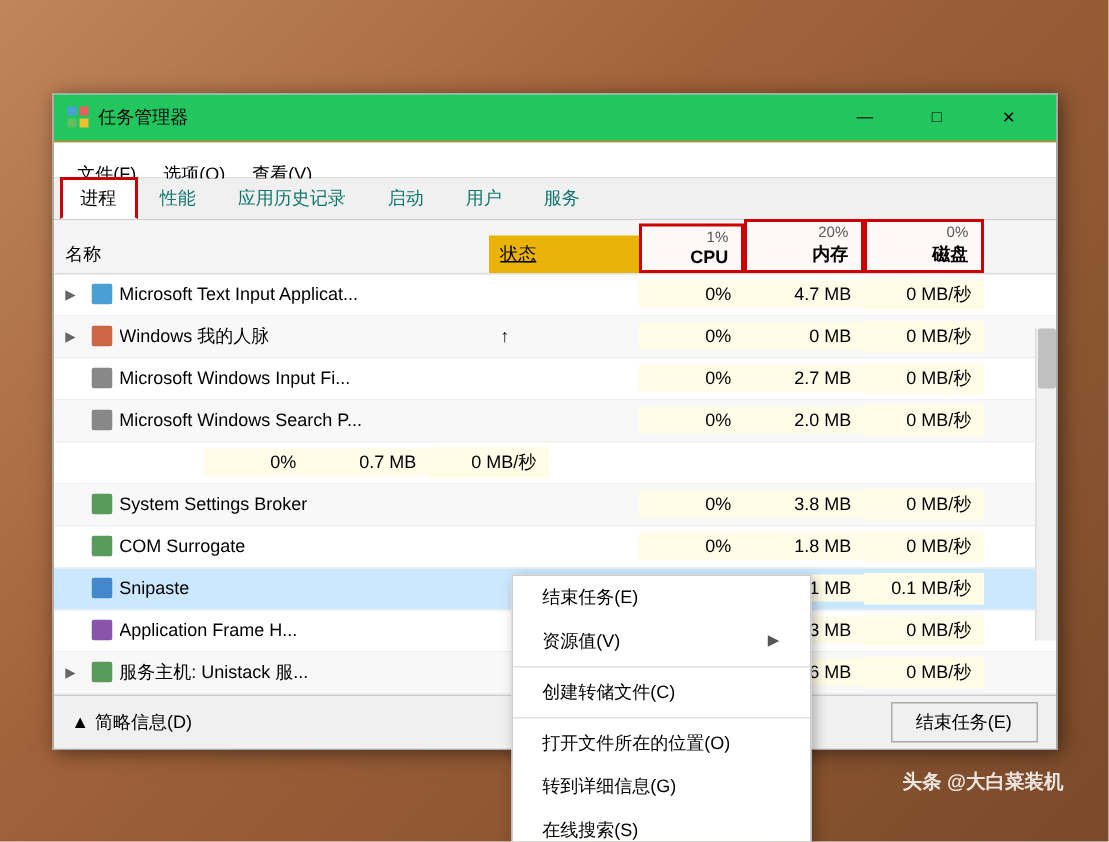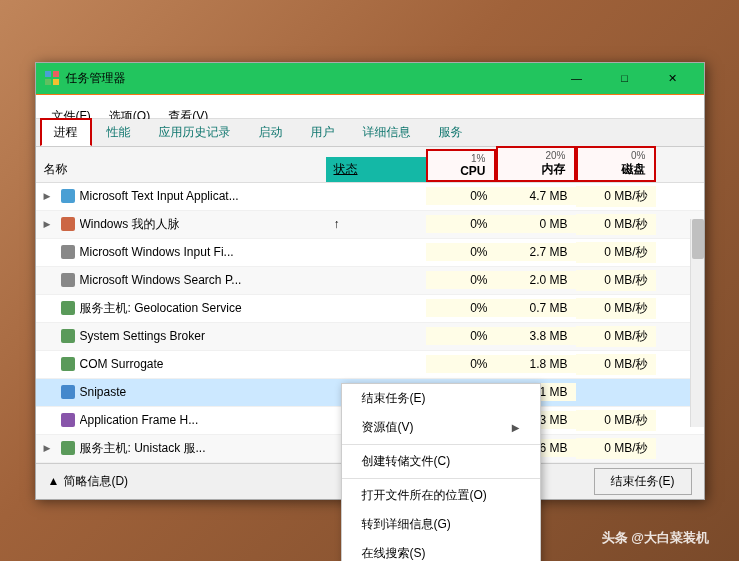--- a/index.html
+++ b/index.html
@@ -8,21 +8,21 @@
       height: 561px;
       background: linear-gradient(135deg, #c0855a 0%, #a0623a 40%, #7a4a2a 100%);
       display: flex;
       align-items: center;
       justify-content: center;
       font-family: 'Microsoft YaHei', 'SimSun', sans-serif;
       font-size: 12px;
     }
     .watermark {
       position: absolute;
-      bottom: 14px;
+      bottom: 31px;
       right: 30px;
       color: rgba(255,255,255,0.85);
       font-size: 13px;
       font-weight: bold;
     }
     .window {
       width: 670px;
       background: #f0f0f0;
       border: 1px solid #aaa;
       box-shadow: 2px 2px 12px rgba(0,0,0,0.5);
@@ -351,29 +351,28 @@
     <span class="menu-item">选项(O)</span>
     <span class="menu-item">查看(V)</span>
   </div>
 
   <div class="tab-bar">
     <div class="tab active">进程</div>
     <div class="tab">性能</div>
     <div class="tab">应用历史记录</div>
     <div class="tab">启动</div>
     <div class="tab">用户</div>
-    <div class="tab">详细信息</div>
     <div class="tab">服务</div>
   </div>
 
   <div class="content-area">
 
     <div class="table-header">
       <div class="col-name" style="border:none; background:#f5f5f5;">名称</div>
-      <div class="col-status" style="border:none; background:#14b8a6;text-decoration:underline;">状态</div>
+      <div class="col-status" style="border:none; background:#eab308;text-decoration:underline;">状态</div>
       <div class="col-cpu">
         <span class="header-usage">1%</span>
         <span class="header-label">CPU</span>
       </div>
       <div class="col-mem">
         <span class="header-usage">20%</span>
         <span class="header-label">内存</span>
       </div>
       <div class="col-disk">
         <span class="header-usage">0%</span>
@@ -437,77 +436,69 @@
                 </svg>
       </span>
       <span class="row-text">Microsoft Windows Search P...</span>
     </div>
     <div class="row-status"></div>
     <div class="row-cpu">0%</div>
     <div class="row-mem">2.0 MB</div>
     <div class="row-disk">0 MB/秒</div>
   </div>
           <div class="table-row">
+    <div class="row-status"></div>
+    <div class="row-cpu">0%</div>
+    <div class="row-mem">0.7 MB</div>
+    <div class="row-disk">0 MB/秒</div>
+  </div>
+          <div class="table-row">
     <div class="row-name">
       <span class="row-expand expand-arrow"></span>
       <span class="row-icon">
         <svg width="14" height="14">
                   <rect width="14" height="14" rx="2" fill="#5a9a5a"></rect>
                 </svg>
       </span>
-      <span class="row-text">服务主机: Geolocation Service</span>
-    </div>
-    <div class="row-status"></div>
-    <div class="row-cpu">0%</div>
-    <div class="row-mem">0.7 MB</div>
+      <span class="row-text">System Settings Broker</span>
+    </div>
+    <div class="row-status"></div>
+    <div class="row-cpu">0%</div>
+    <div class="row-mem">3.8 MB</div>
     <div class="row-disk">0 MB/秒</div>
   </div>
           <div class="table-row">
     <div class="row-name">
       <span class="row-expand expand-arrow"></span>
       <span class="row-icon">
         <svg width="14" height="14">
                   <rect width="14" height="14" rx="2" fill="#5a9a5a"></rect>
                 </svg>
       </span>
-      <span class="row-text">System Settings Broker</span>
-    </div>
-    <div class="row-status"></div>
-    <div class="row-cpu">0%</div>
-    <div class="row-mem">3.8 MB</div>
-    <div class="row-disk">0 MB/秒</div>
-  </div>
-          <div class="table-row">
+      <span class="row-text">COM Surrogate</span>
+    </div>
+    <div class="row-status"></div>
+    <div class="row-cpu">0%</div>
+    <div class="row-mem">1.8 MB</div>
+    <div class="row-disk">0 MB/秒</div>
+  </div>
+          <div class="table-row selected">
     <div class="row-name">
       <span class="row-expand expand-arrow"></span>
       <span class="row-icon">
         <svg width="14" height="14">
-                  <rect width="14" height="14" rx="2" fill="#5a9a5a"></rect>
-                </svg>
-      </span>
-      <span class="row-text">COM Surrogate</span>
-    </div>
-    <div class="row-status"></div>
-    <div class="row-cpu">0%</div>
-    <div class="row-mem">1.8 MB</div>
-    <div class="row-disk">0 MB/秒</div>
-  </div>
-          <div class="table-row selected">
-    <div class="row-name">
-      <span class="row-expand expand-arrow"></span>
-      <span class="row-icon">
-        <svg width="14" height="14">
                   <rect width="14" height="14" rx="2" fill="#4488cc"></rect>
                 </svg>
       </span>
       <span class="row-text">Snipaste</span>
     </div>
     <div class="row-status"></div>
     <div class="row-cpu">0%</div>
     <div class="row-mem">32.1 MB</div>
+    <div class="row-disk">0.1 MB/秒</div>
   </div>
           <div class="table-row">
     <div class="row-name">
       <span class="row-expand expand-arrow"></span>
       <span class="row-icon">
         <svg width="14" height="14">
                   <rect width="14" height="14" rx="2" fill="#8855aa"></rect>
                 </svg>
       </span>
       <span class="row-text">Application Frame H...</span>

